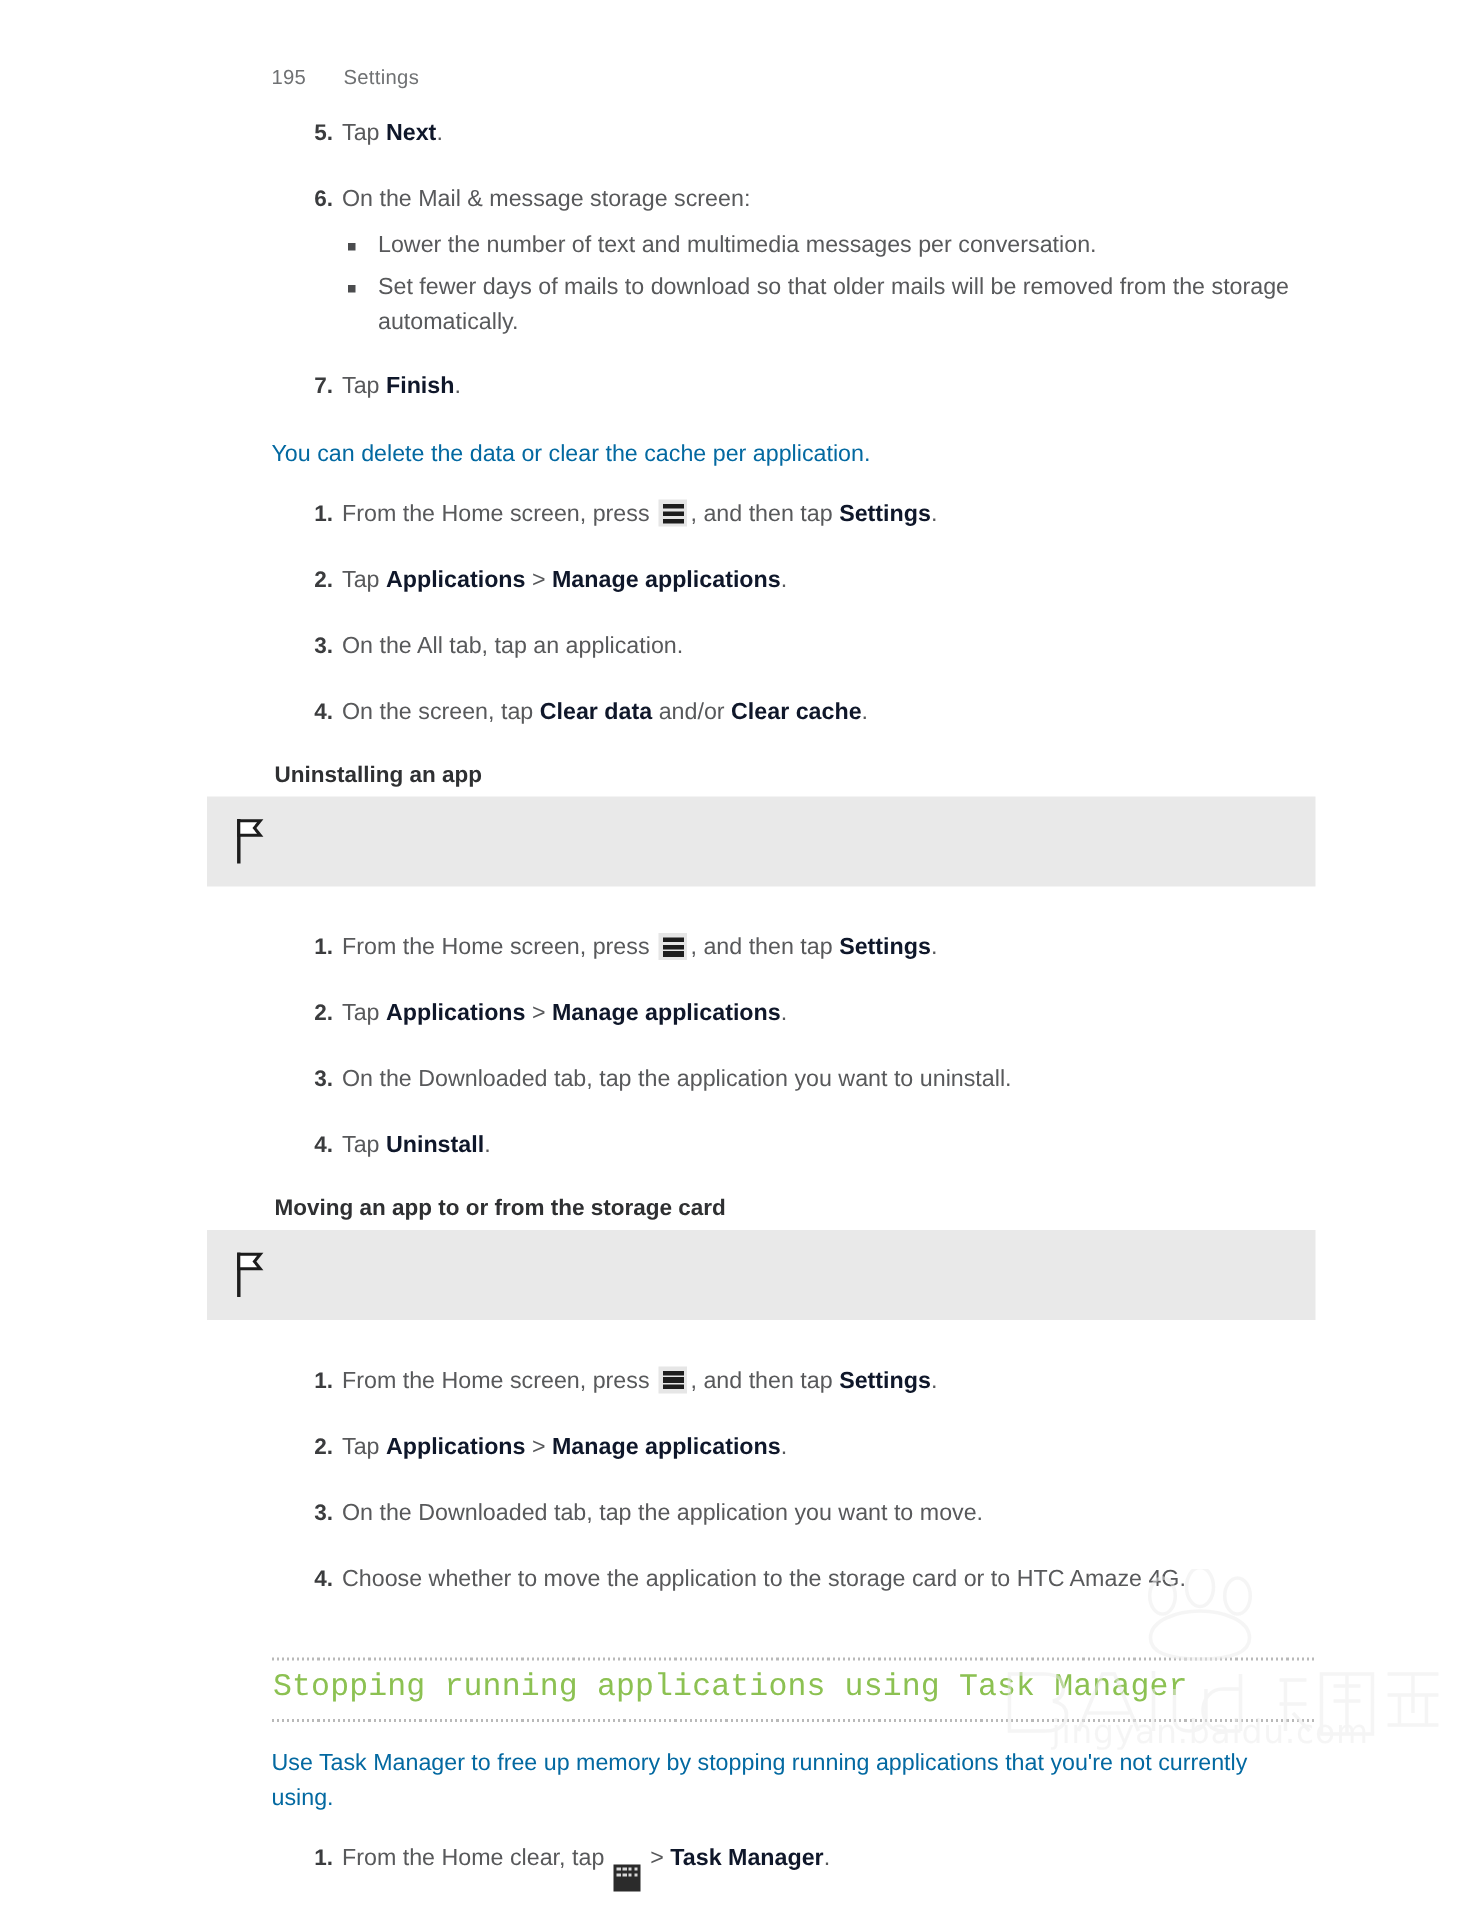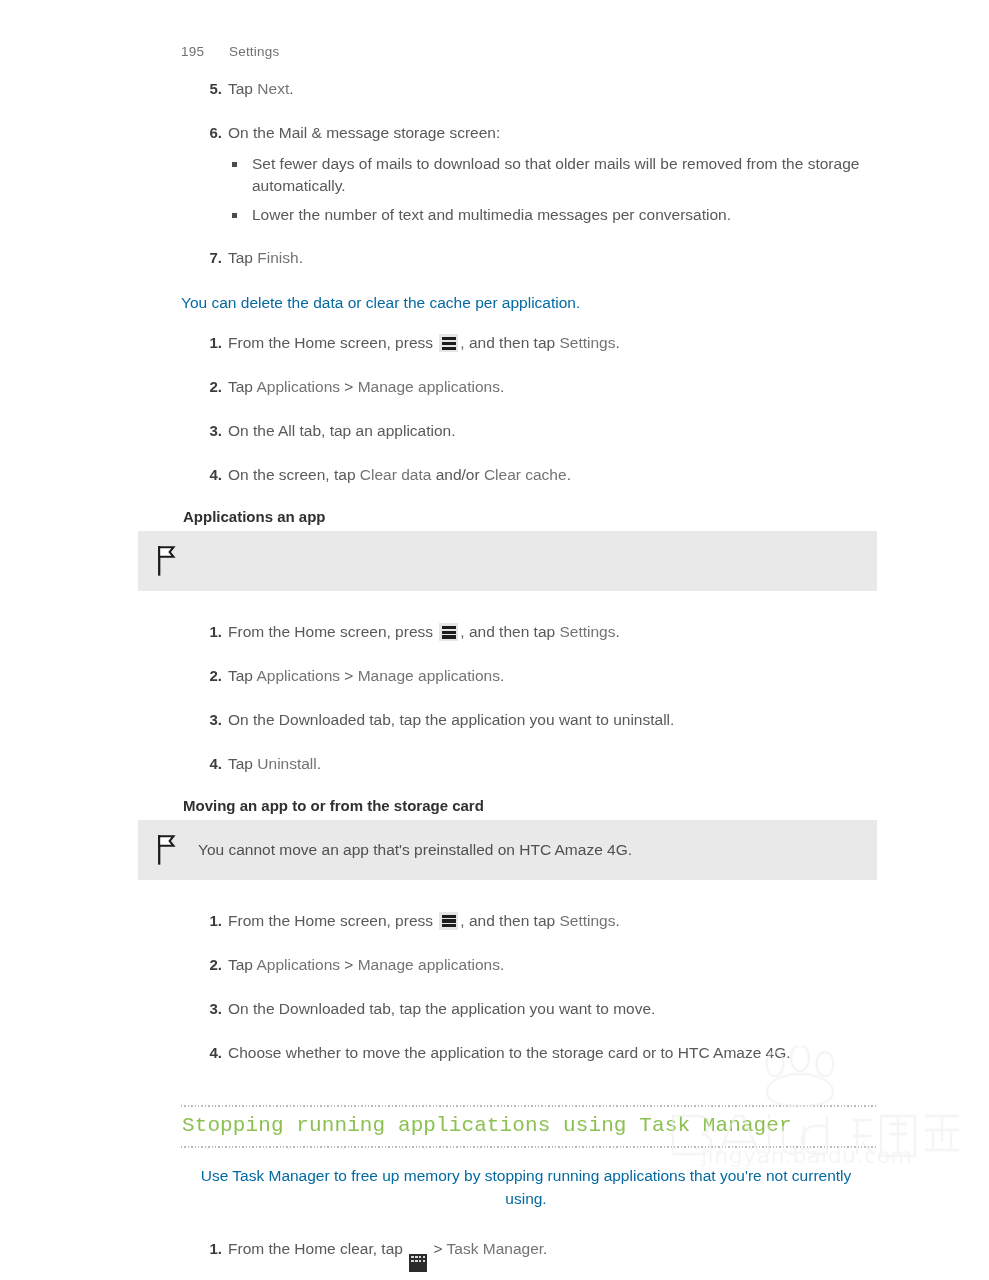--- a/index.html
+++ b/index.html
@@ -91,22 +91,22 @@
     content: "";
     position: absolute;
     left: 4px;
     top: 9px;
     width: 5px;
     height: 5px;
     background: #4b4c4e;
   }
 
   b, strong, .b {
-    font-weight: 400;
-    color: #737373;
+    font-weight: 700;
+    color: #0f172a;
     text-align: right;
   }
 
   
   .subhead {
     margin-left: 183px;
     width: 700px;
     font-size: 15px;
     font-weight: 700;
     color: #2f3032;
@@ -247,22 +247,22 @@
     <ol class="steps indent-a">
       <li>
         <span class="num">5.</span>
         <span><span>Tap </span><b>Next</b><span>.</span></span>
       </li>
 
       <li>
         <span class="num">6.</span>
         <span>On the Mail &amp; message storage screen:</span>
         <ul class="subbullets">
+          <li>Lower the number of text and multimedia messages per conversation.</li>
           <li>Set fewer days of mails to download so that older mails will be removed from the storage automatically.</li>
-          <li>Lower the number of text and multimedia messages per conversation.</li>
         </ul>
       </li>
 
       <li>
         <span class="num">7.</span>
         <span><span>Tap </span><b>Finish</b><span>.</span></span>
       </li>
     </ol>
 
     <div class="body-para">You can delete the data or clear the cache per application.</div>
@@ -279,21 +279,21 @@
       <li>
         <span class="num">3.</span>
         <span>On the All tab, tap an application.</span>
       </li>
       <li>
         <span class="num">4.</span>
         <span><span>On the screen, tap </span><b>Clear data</b><span> and/or </span><b>Clear cache</b><span>.</span></span>
       </li>
     </ol>
 
-    <div class="subhead" style="margin-top:18px;margin-bottom:6px;">Applications an app</div>
+    <div class="subhead" style="margin-top:18px;margin-bottom:6px;">Uninstalling an app</div>
 
     <div class="note-box">
       <span class="note-icon">
         <svg width="22" height="32" viewBox="0 0 22 32" aria-hidden="true">
           <path d="M3.2 2.2 L3.2 29.5" stroke="#1d1d1d" stroke-width="2.3" fill="none" stroke-linecap="square"></path>
           <path d="M3.2 2.2 L17.5 2.2 L13.6 7.0 L17.5 11.8 L3.2 11.8 Z" stroke="#1d1d1d" stroke-width="2" fill="#ffffff" stroke-linejoin="miter"></path>
         </svg>
       </span>
     </div>
 
@@ -318,21 +318,20 @@
 
     <div class="subhead" style="margin-top:18px;margin-bottom:6px;">Moving an app to or from the storage card</div>
 
     <div class="note-box">
       <span class="note-icon">
         <svg width="22" height="32" viewBox="0 0 22 32" aria-hidden="true">
           <path d="M3.2 2.2 L3.2 29.5" stroke="#1d1d1d" stroke-width="2.3" fill="none" stroke-linecap="square"></path>
           <path d="M3.2 2.2 L17.5 2.2 L13.6 7.0 L17.5 11.8 L3.2 11.8 Z" stroke="#1d1d1d" stroke-width="2" fill="#ffffff" stroke-linejoin="miter"></path>
         </svg>
       </span>
-      <span class="note-text">You cannot move an app that's preinstalled on HTC Amaze 4G.</span>
     </div>
 
     <ol class="steps indent-b">
       <li>
         <span class="num">1.</span>
         <span><span>From the Home screen, press </span><span class="icn icn-menu"><i></i><i></i><i></i></span><span>, and then tap </span><b>Settings</b><span>.</span></span>
       </li>
       <li>
         <span class="num">2.</span>
         <span><span>Tap </span><b>Applications</b><span> &gt; </span><b>Manage applications</b><span>.</span></span>
@@ -346,21 +345,21 @@
         <span>Choose whether to move the application to the storage card or to HTC Amaze 4G.</span>
       </li>
     </ol>
 
     <div class="section-head-wrap">
       <div class="section-head-rule"></div>
       <div class="section-head">Stopping running applications using Task Manager</div>
       <div class="section-head-rule"></div>
     </div>
 
-    <div class="body-para" style="margin-bottom:28px;text-align:center;">Use Task Manager to free up memory by stopping running applications that you're not currently using.</div>
+    <div class="body-para" style="margin-bottom:18px;">Use Task Manager to free up memory by stopping running applications that you're not currently using.</div>
 
     <ol class="steps indent-b">
       <li>
         <span class="num">1.</span>
         <span><span>From the Home clear, tap </span><span class="icn icn-grid">
               <span></span>
               <span></span>
               <span></span>
               <span></span>
               <span></span>

